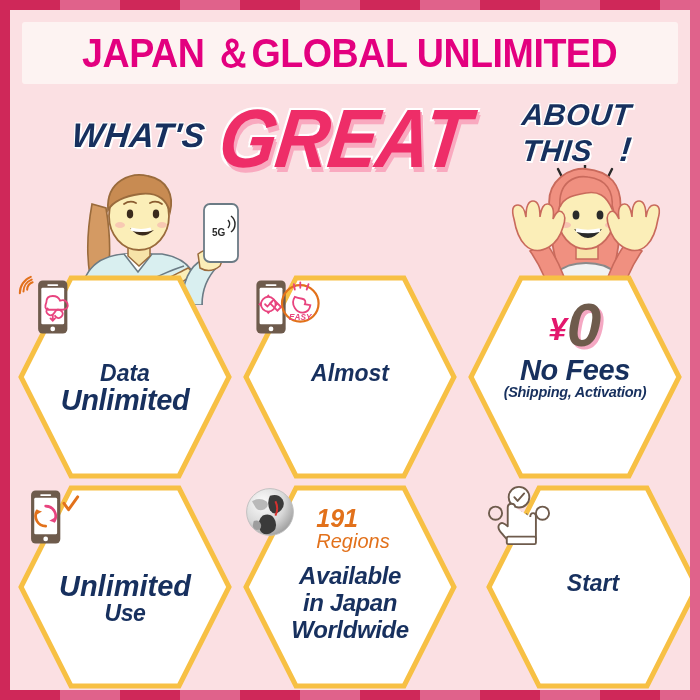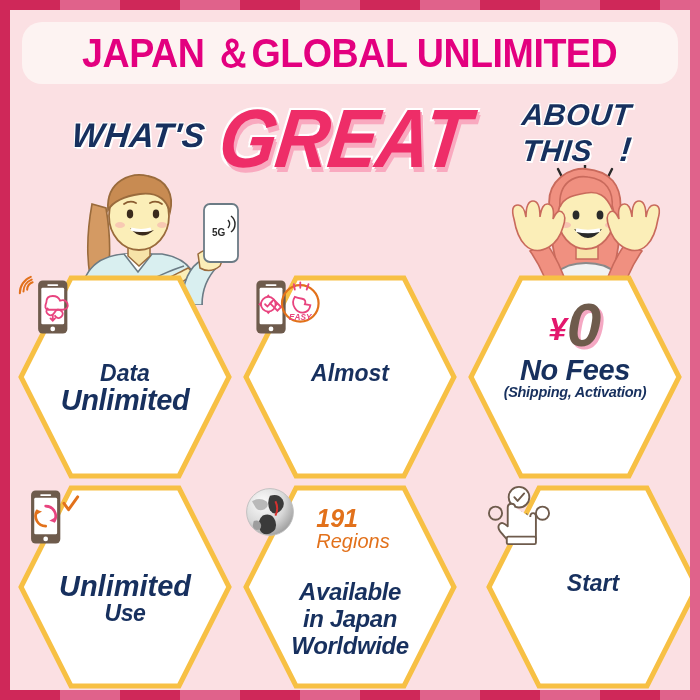--- a/index.html
+++ b/index.html
@@ -21,21 +21,21 @@
   }
   #inner{
     position:absolute;left:10px;top:10px;right:10px;bottom:10px;
     background:#fbe0e3;
     overflow:hidden;
   }
 
   
   #title-wrap{
     position:absolute;left:12px;top:12px;width:656px;height:62px;
-    background:#fdf3f2;border-radius:20px;
+    background:#fdf3f2;border-radius:3px;
     display:flex;align-items:center;justify-content:center;
   }
   #title-text{
     font-family:"Liberation Sans", sans-serif;
     font-weight:bold;font-size:40px;letter-spacing:-0.5px;
     color:#e3007f;white-space:nowrap;
     transform:scaleX(.94);
   }
 
   
@@ -308,21 +308,21 @@
                 <path d="M22 34 q10 -4 14 6 q3 10 -6 14 q-9 3 -12 -6 q-2 -9 4 -14z" fill="#3a3a3a"></path>
                 <path d="M12 40 q6 -2 8 4 q1 6 -5 6 q-6 -1 -3 -10z" fill="#9d9d9d"></path>
                 <circle cx="30" cy="30" r="26" fill="none" stroke="#bdbdbd" stroke-width="1"></circle>
               </svg>
             </span>
             <span class="regions-col">
               <span class="regions-num">191</span>
               <span class="regions-lbl">Regions</span>
             </span>
           </div>
-          <div class="hex-t2" style="margin-top:18px;">Available</div>
+          <div class="hex-t2" style="margin-top:2px;">Available</div>
           <div class="hex-t2">in Japan</div>
           <div class="hex-t2">Worldwide</div>
         </div>
       </div>
 
       <div class="hex" style="left:476px;top:210px;">
         <svg viewBox="0 0 214 205" width="214" height="205">
           <polygon points="53,3 161,3 211,102 161,201 53,201 3,102" fill="#ffffff" stroke="#f7c044" stroke-width="5"></polygon>
         </svg>
         <div class="hex-body">

